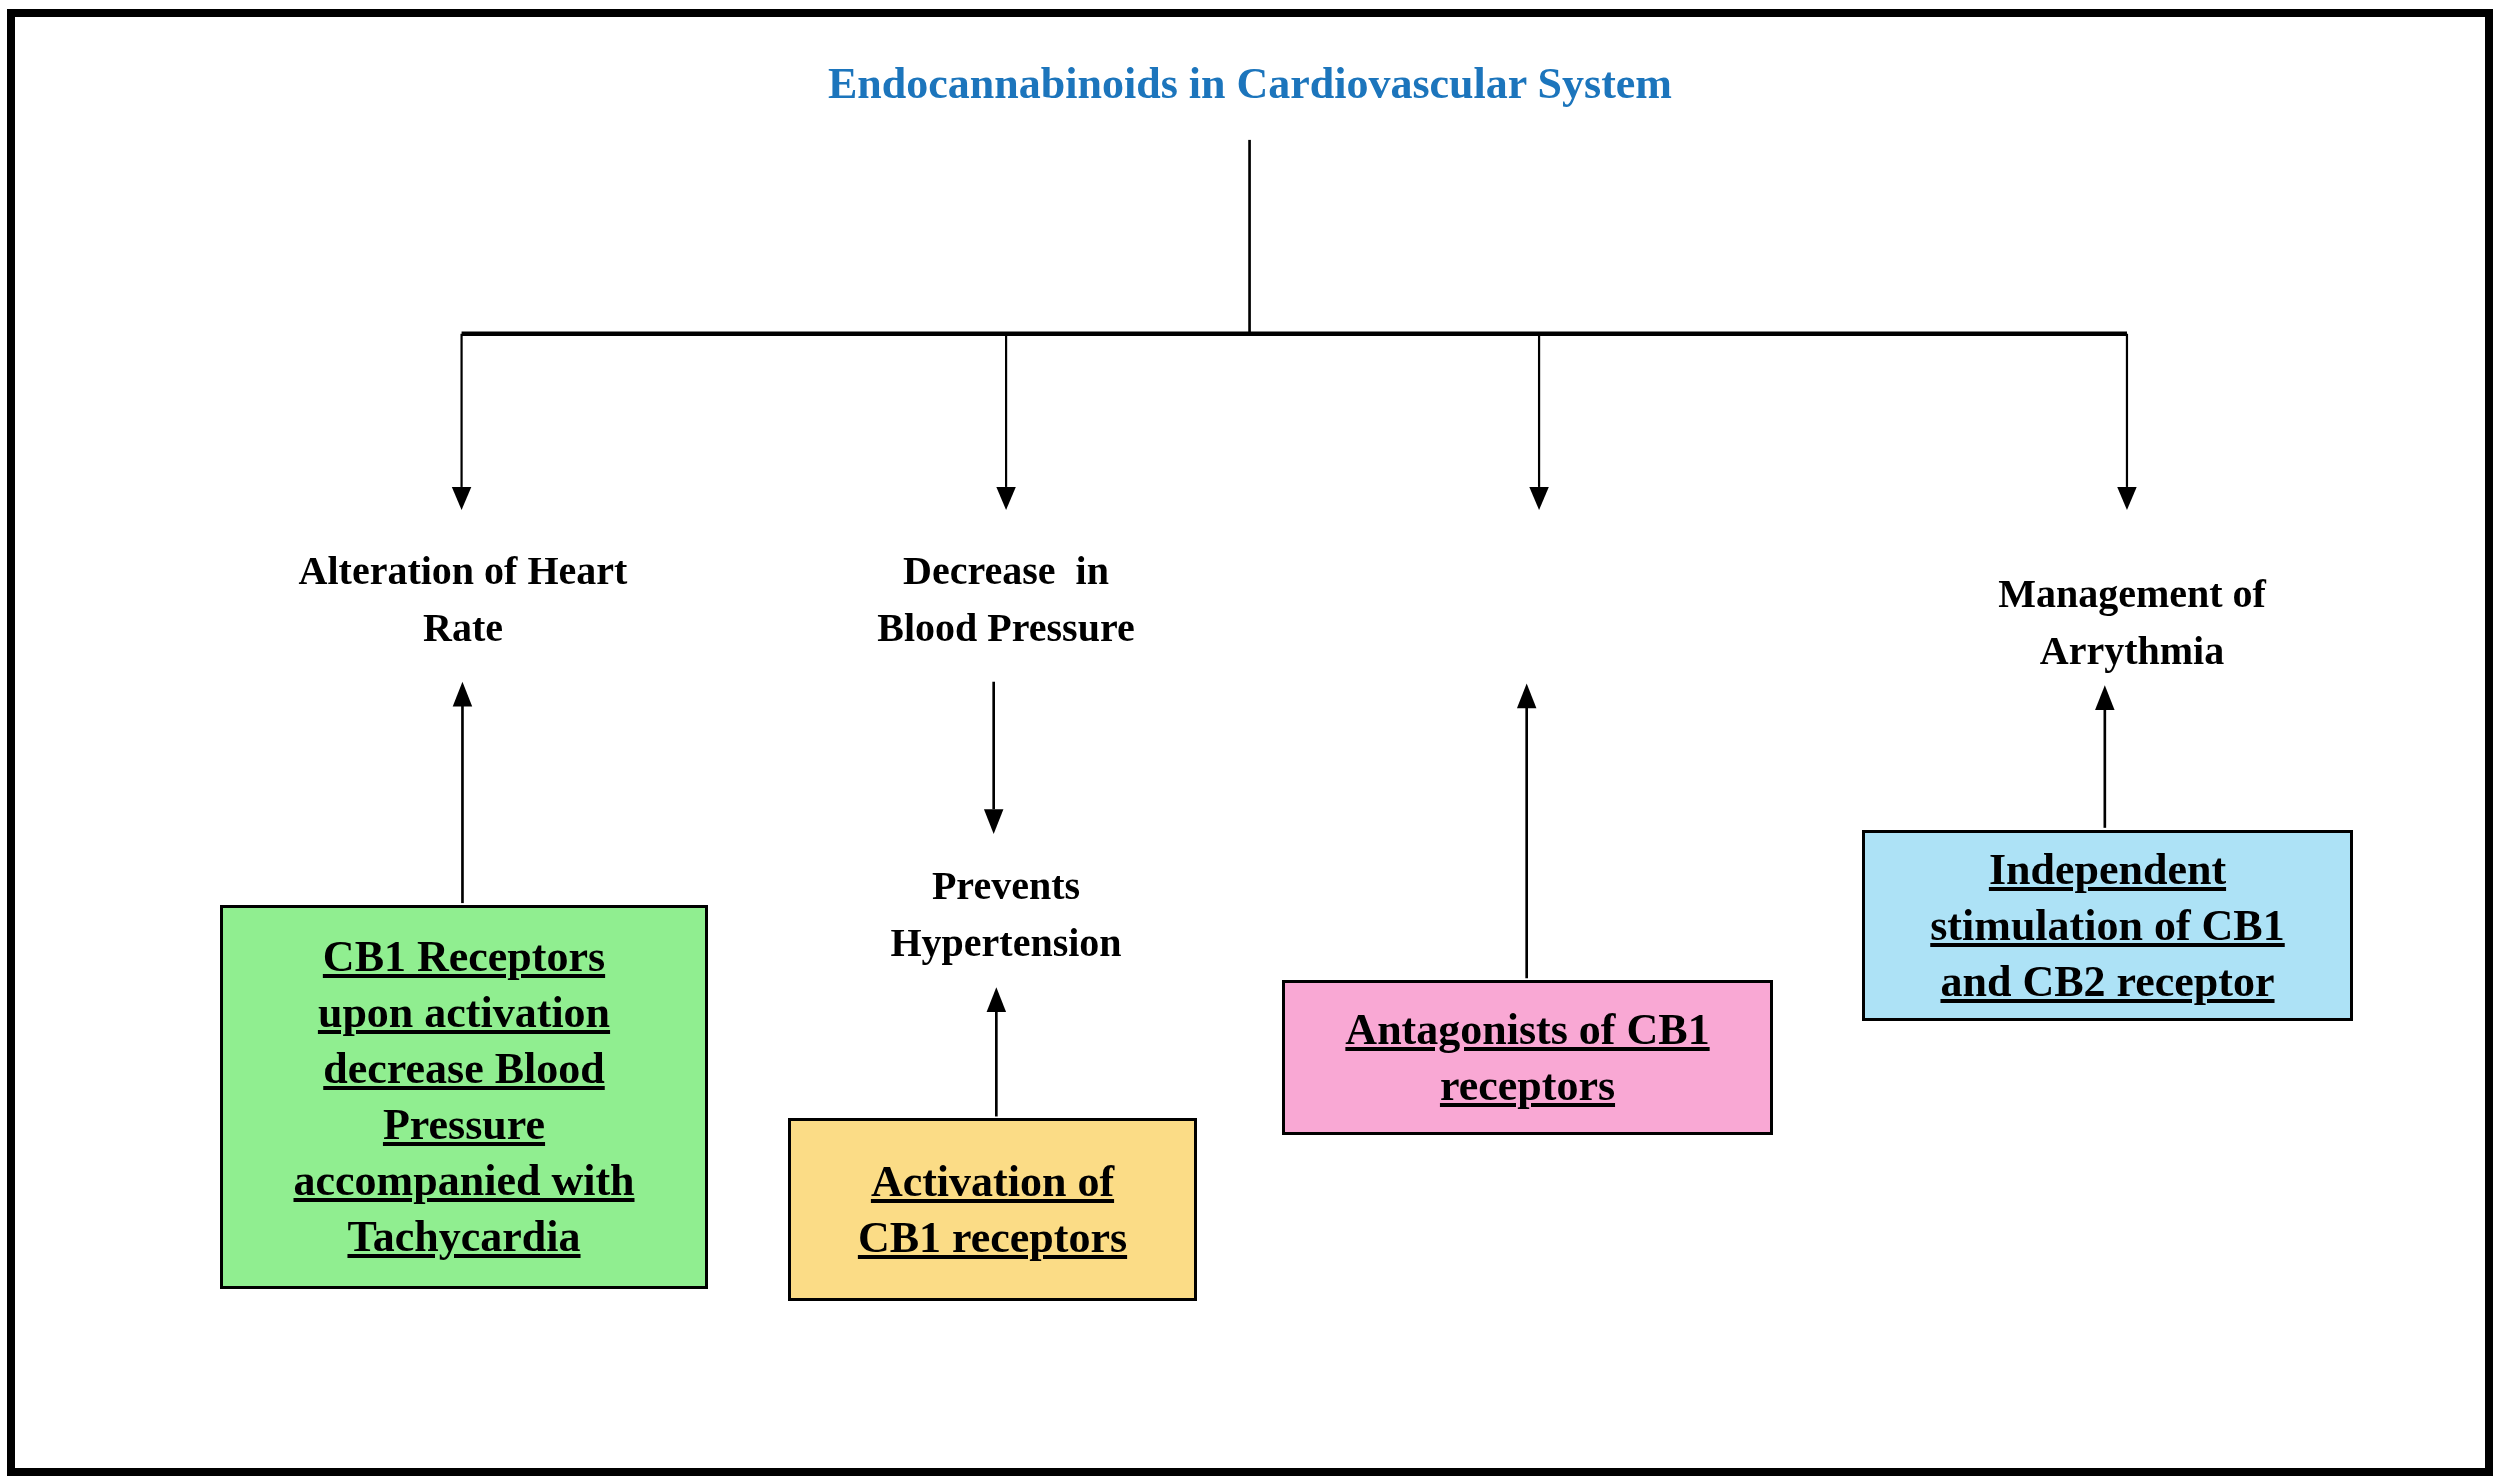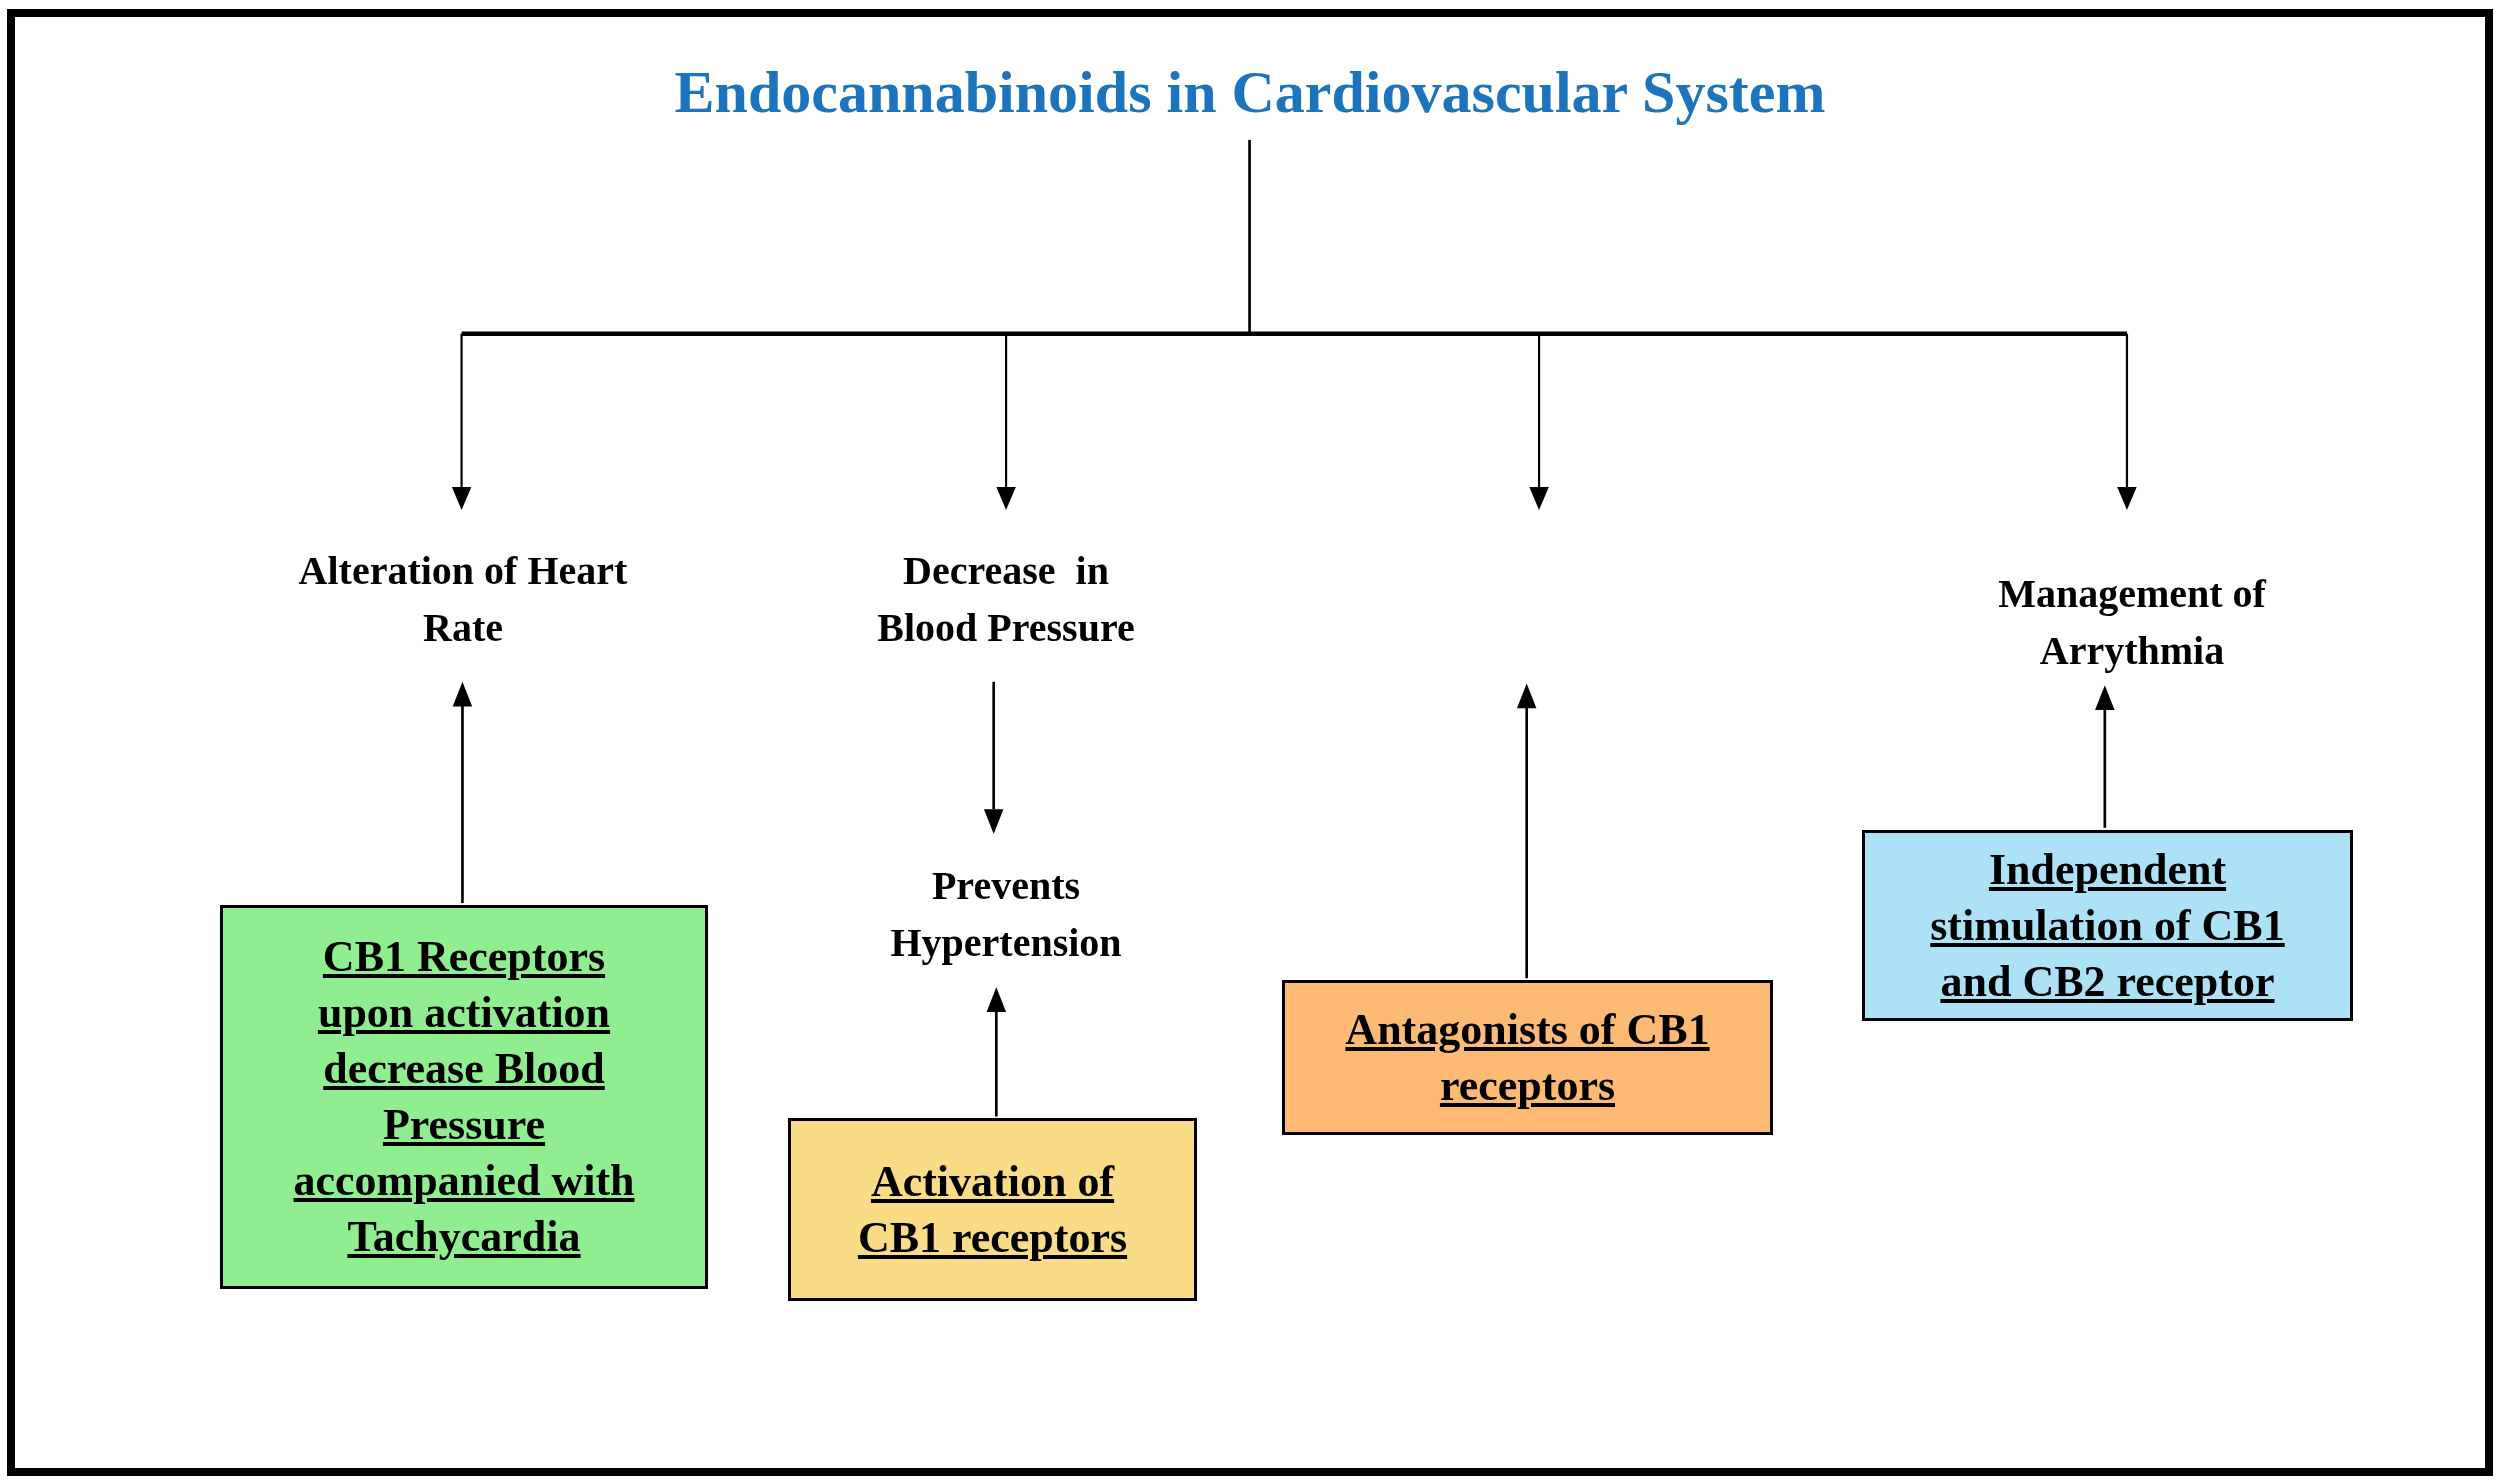--- a/index.html
+++ b/index.html
@@ -14,21 +14,21 @@
   .frame {
     position: absolute;
     left: 7px; top: 8.9px; right: 7px; bottom: 7px;
     border: 8px solid #000000;
     pointer-events: none;
   }
   .title {
     position: absolute;
     left: 0; right: 0; top: 58px;
     text-align: center;
-    font-size: 60px;
+    font-size: 44px;
     font-weight: bold;
     letter-spacing: 0px;
     color: #1C75BC;
   }
   svg.connectors {
     position: absolute;
     left: 0; top: 0;
     width: 2500px; height: 1483px;
     pointer-events: none;
   }
@@ -120,21 +120,21 @@
 Pressure
 accompanied with
 Tachycardia</div>
   </div>
 
   <div class="cause-box" style="left: 788px; top: 1118px; width: 409px; height: 183px; background-color: rgb(251, 220, 134);">
     <div class="box-text">Activation of
 CB1 receptors</div>
   </div>
 
-  <div class="cause-box" style="left: 1282px; top: 980px; width: 491px; height: 155px; background-color: #fdba74;">
+  <div class="cause-box" style="left: 1282px; top: 980px; width: 491px; height: 155px; background-color: #f9a8d4;">
     <div class="box-text">Antagonists of CB1
 receptors</div>
   </div>
 
   <div class="cause-box" style="left: 1862px; top: 830px; width: 491px; height: 191px; background-color: rgb(173, 226, 246);">
     <div class="box-text">Independent
 stimulation of CB1
 and CB2 receptor</div>
   </div>
 

